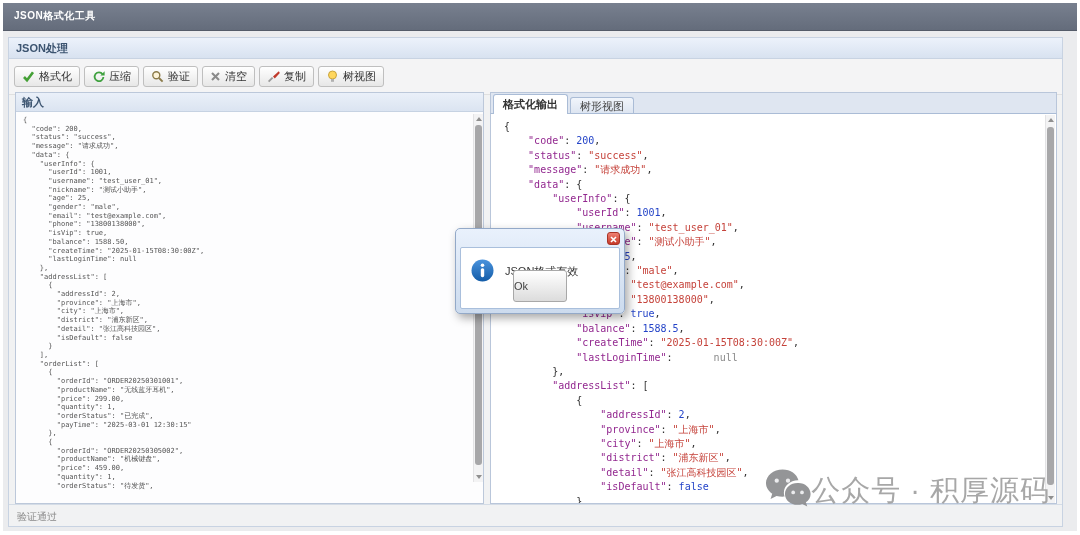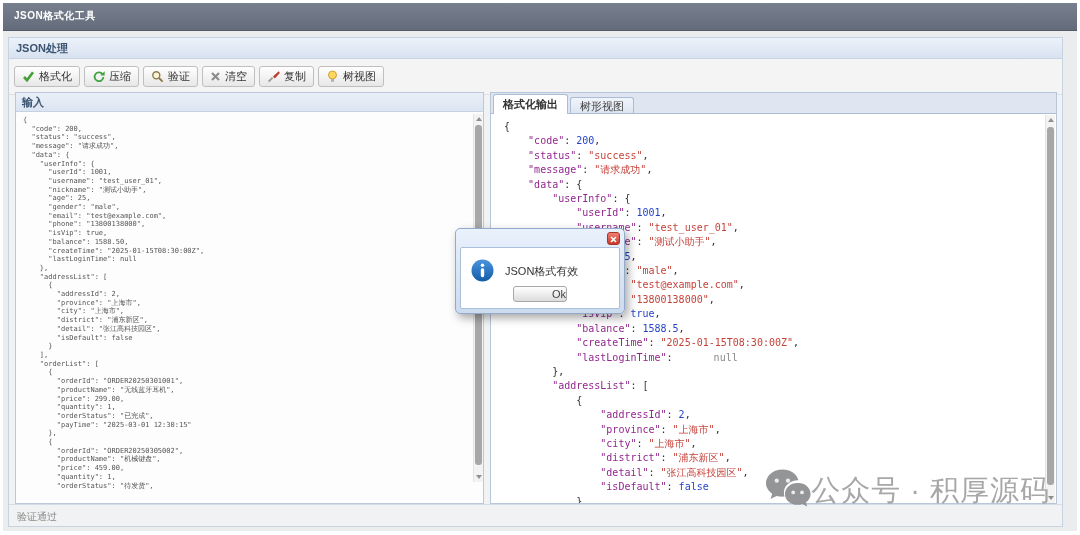--- a/index.html
+++ b/index.html
@@ -84,23 +84,23 @@
   .dialog-title { padding:3px 0 0 7px; font-size:13px; font-weight:bold; color:#253a5a;margin-top:38px; }
   .dialog-close { position:absolute; top:3px; right:4px; width:13px; height:13px;
     border:1px solid #a93326; border-radius:3px;
     background:linear-gradient(#ef8072,#c63a2a); cursor:pointer; }
   .dialog-close svg { display:block; margin:2.5px auto 0; }
   .dialog-body { position:absolute; left:4px; right:4px; top:18px; bottom:4px;
     background:#ffffff; border:1px solid #a9bfdc; border-radius:2px; }
   .dlg-icon { position:absolute; left:10px; top:11px; }
   .dlg-msg { position:absolute; left:44px; top:16px; font-size:11px; color:#333; }
   .dlg-ok { position:absolute; left:50%; transform:translateX(-50%); bottom:6px;
-    width:54px; height:16px; border:1px solid #a8a8a8; border-radius:3px;
+    width:54px; height:32px; border:1px solid #a8a8a8; border-radius:3px;
     background:linear-gradient(#ffffff,#dcdcdc); font-size:11px; color:#444;
-    text-align:right; line-height:14px; cursor:pointer; font-family:"Liberation Sans",sans-serif; }
+    text-align:left; line-height:14px; cursor:pointer; font-family:"Liberation Sans",sans-serif; }
 
   
   .watermark { position:absolute; right:30px; top:468px; height:46px; z-index:50;
     display:flex; align-items:center; gap:0; opacity:.95; }
   .watermark span { font-size:29px; color:#a3a3a3; letter-spacing:1px; white-space:nowrap; }
 </style>
 </head>
 <body>
 
 <div class="page">

